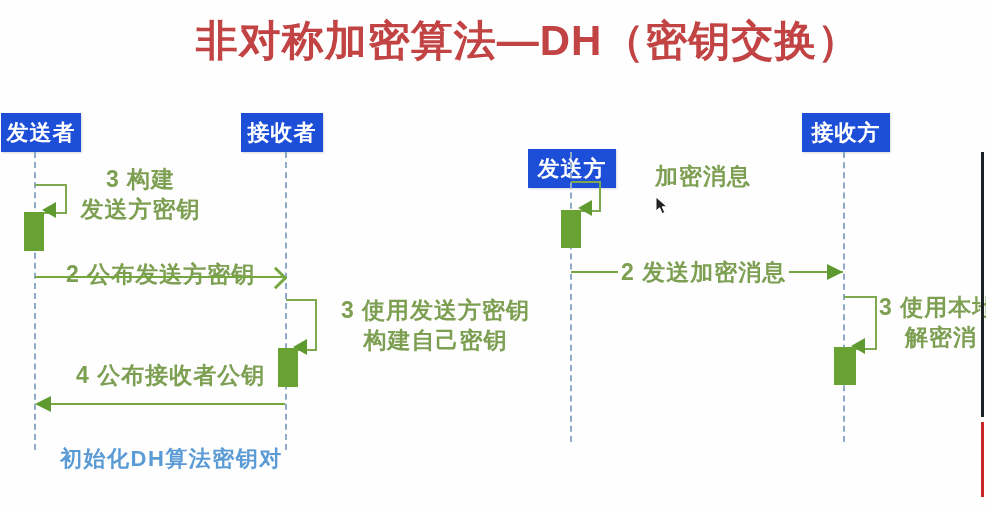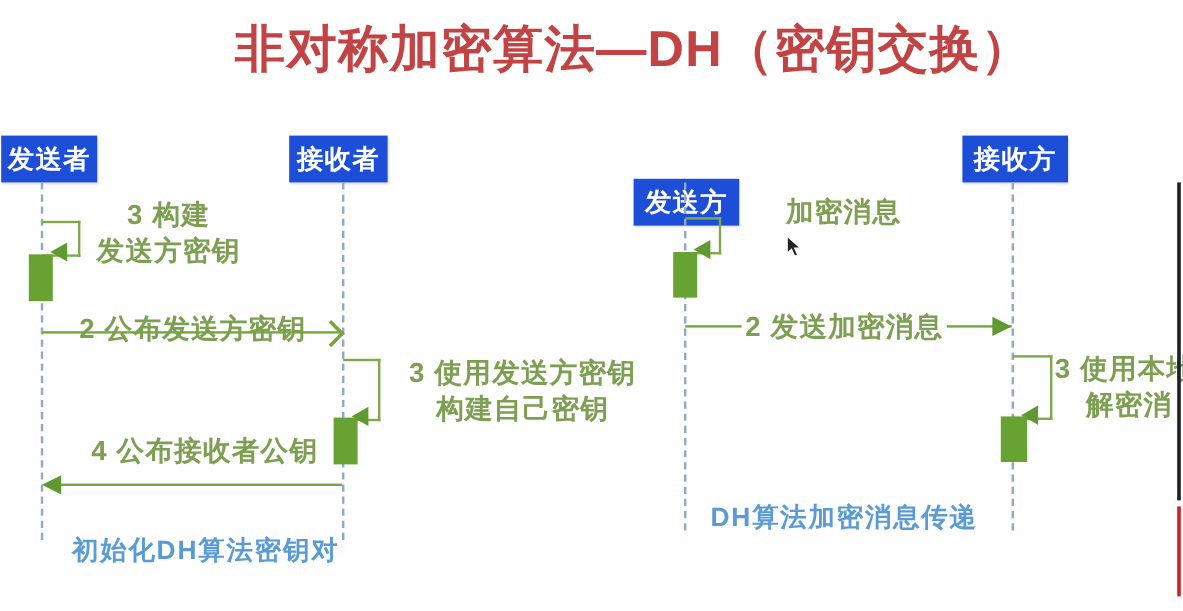--- a/index.html
+++ b/index.html
@@ -158,18 +158,17 @@
   <div class="msg onLine" style="left:618px;top:257px;">2 发送加密消息</div>
 
   <div class="selfloop" style="left:844px;top:296px;width:31px;height:50px;"></div>
   <div class="loop-arrowhead" style="left:851px;top:338px;"></div>
   <div class="activation" style="left:834px;top:347px;width:22px;height:38px;"></div>
   <div class="msg" style="left:879px;top:292px;">
     <div>3 使用本地</div>
     <div class="indent">解密消</div>
   </div>
 
-  <div class="caption" style="left:592px;top:416px;">DH算法加密消息传递</div>
 
   <div class="edge-line edge-black" style="left:981px;top:152px;height:265px;"></div>
   <div class="edge-line edge-red" style="left:981px;top:422px;height:75px;"></div>
 
 </div>
 
 </body></html>

